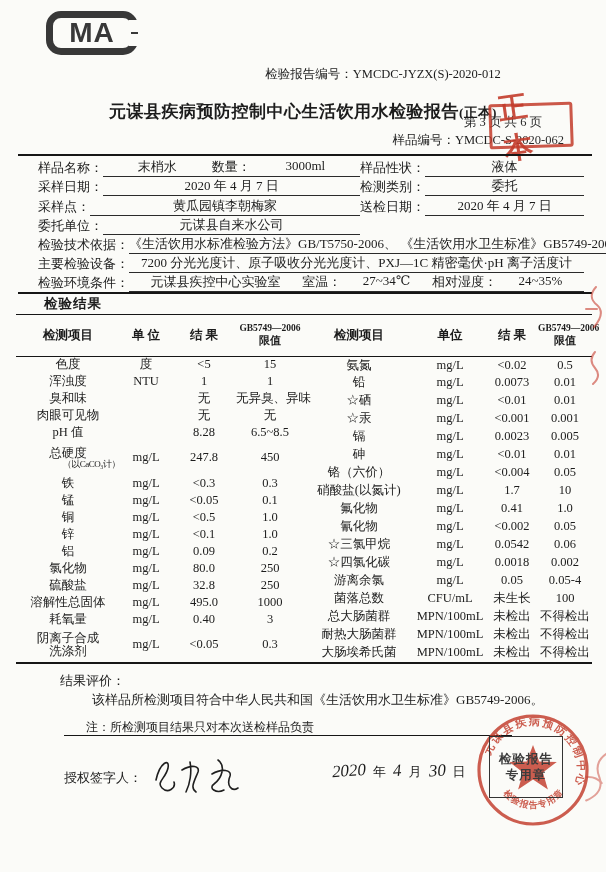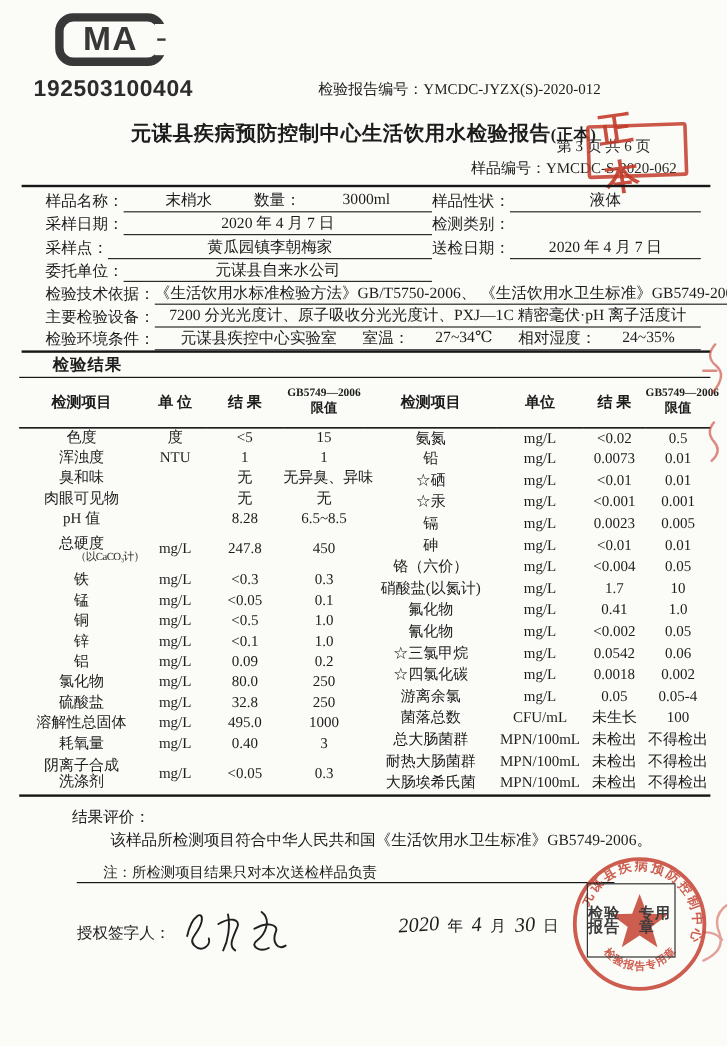--- a/index.html
+++ b/index.html
@@ -64,33 +64,32 @@
   .note{position:absolute;left:86px;top:719px;font-size:12px;}
   .note-line{position:absolute;left:64px;top:735px;width:448px;border-top:1.5px solid #161616;}
   .sig-label{position:absolute;left:64px;top:769px;font-size:13px;}
   .sig-svg{position:absolute;left:146px;top:748px;}
   .sig-date{position:absolute;left:332px;top:761px;display:flex;align-items:baseline;gap:7px;font-size:13px;}
   .hand{font-style:italic;font-size:17px;transform:rotate(-4deg);display:inline-block;}
 
   
   .seal-svg{position:absolute;left:463px;top:703px;}
   .seal-box{position:absolute;left:489px;top:736px;width:74px;height:62px;border:1.5px solid #333;
-            display:flex;flex-direction:row;align-items:center;justify-content:center;gap:3px;z-index:3;}
+            display:flex;flex-direction:column;align-items:center;justify-content:center;gap:3px;z-index:3;}
   .seal-box div{font-size:12.5px;color:#3c3c3c;font-weight:bold;letter-spacing:1px;line-height:1;}
   .red-mark{position:absolute;opacity:.6;}
 </style>
 </head>
 <body>
 
 <div class="page" data-interactable="false">
 
   <div class="cma" data-interactable="false">
     <span class="cma-ma" data-interactable="false">MA</span>
   </div>
-  <div class="cma-num" data-interactable="false">192503100404</div>
 
   <div class="rpt-no" data-interactable="false">
     <span data-interactable="false">检验报告编号：</span><span data-interactable="false">YMCDC-JYZX(S)-2020-012</span>
   </div>
   <div class="doc-title" data-interactable="false">
     <span data-interactable="false">元谋县疾病预防控制中心生活饮用水检验报告</span><span class="copy" data-interactable="false">(正本)</span>
   </div>
   <div class="page-info" data-interactable="false">第 3 页 共 6 页</div>
   <div class="sample-no" data-interactable="false">
     <span data-interactable="false">样品编号：</span><span data-interactable="false">YMCDC-S-2020-062</span>
@@ -116,20 +115,21 @@
         <span class="uval" data-interactable="false">液体</span>
       </div>
     </div>
     <div class="irow" data-interactable="false">
       <div class="icell l" data-interactable="false">
         <span class="lbl" data-interactable="false">采样日期：</span>
         <span class="uval" data-interactable="false">2020 年 4 月 7 日</span>
       </div>
       <div class="icell r" data-interactable="false">
         <span class="lbl" data-interactable="false">检测类别：</span>
+        <span class="uval" data-interactable="false">委托</span>
       </div>
     </div>
     <div class="irow" data-interactable="false">
       <div class="icell l" data-interactable="false">
         <span class="lbl" data-interactable="false">采样点：</span>
         <span class="uval" data-interactable="false">黄瓜园镇李朝梅家</span>
       </div>
       <div class="icell r" data-interactable="false">
         <span class="lbl" data-interactable="false">送检日期：</span>
         <span class="uval" data-interactable="false">2020 年 4 月 7 日</span>

